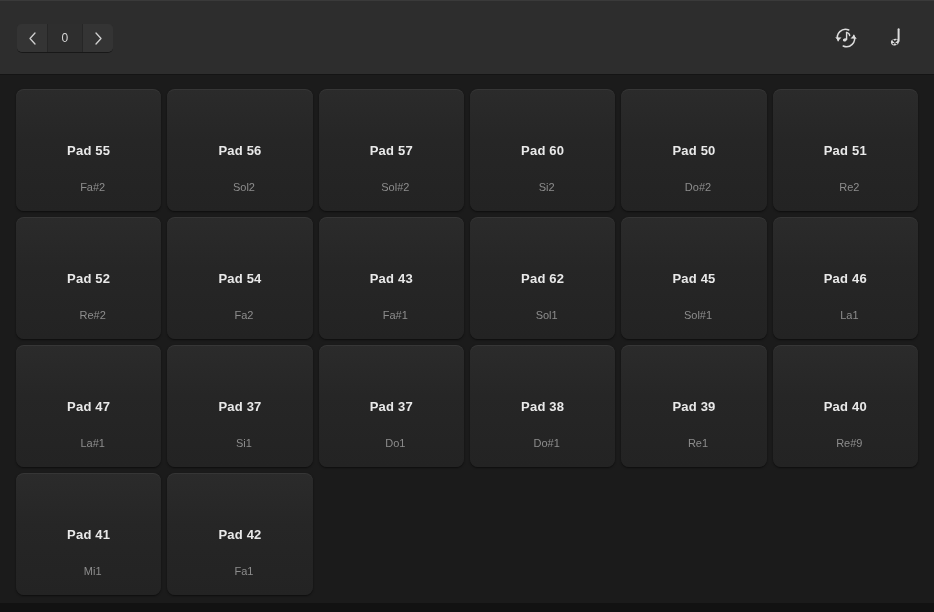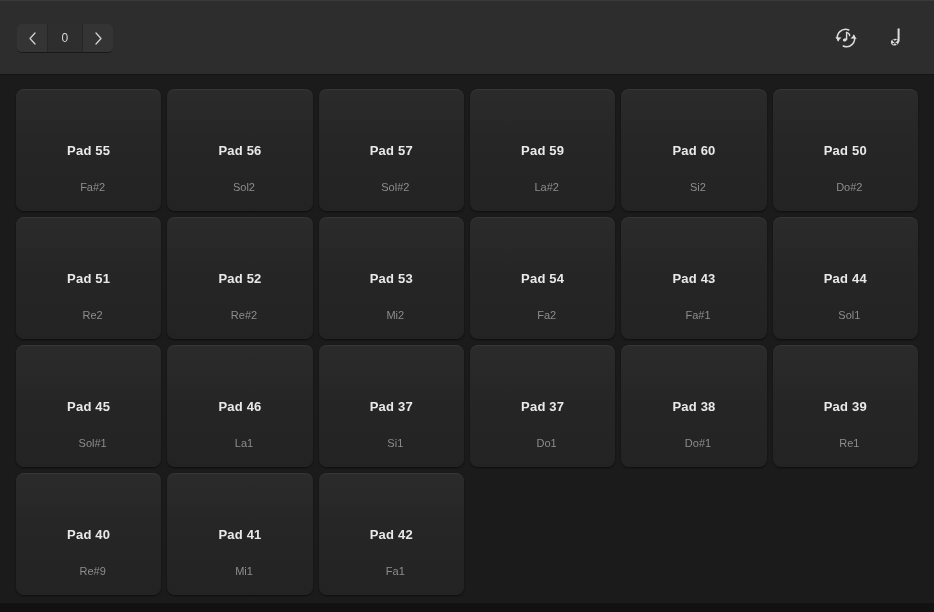--- a/index.html
+++ b/index.html
@@ -224,64 +224,60 @@
         </div>
         <div class="pad">
           <div class="pad-name">Pad 56</div>
           <div class="pad-note">Sol2</div>
         </div>
         <div class="pad">
           <div class="pad-name">Pad 57</div>
           <div class="pad-note">Sol#2</div>
         </div>
         <div class="pad">
-          <div class="pad-name">Pad 59</div>
-          <div class="pad-note">La#2</div>
-        </div>
-        <div class="pad">
           <div class="pad-name">Pad 60</div>
           <div class="pad-note">Si2</div>
         </div>
         <div class="pad">
           <div class="pad-name">Pad 50</div>
           <div class="pad-note">Do#2</div>
         </div>
         <div class="pad">
           <div class="pad-name">Pad 51</div>
           <div class="pad-note">Re2</div>
         </div>
         <div class="pad">
           <div class="pad-name">Pad 52</div>
           <div class="pad-note">Re#2</div>
         </div>
         <div class="pad">
-          <div class="pad-name">Pad 53</div>
-          <div class="pad-note">Mi2</div>
-        </div>
-        <div class="pad">
           <div class="pad-name">Pad 54</div>
           <div class="pad-note">Fa2</div>
         </div>
         <div class="pad">
           <div class="pad-name">Pad 43</div>
           <div class="pad-note">Fa#1</div>
         </div>
         <div class="pad">
-          <div class="pad-name">Pad 44</div>
+          <div class="pad-name">Pad 62</div>
           <div class="pad-note">Sol1</div>
         </div>
         <div class="pad">
           <div class="pad-name">Pad 45</div>
           <div class="pad-note">Sol#1</div>
         </div>
         <div class="pad">
           <div class="pad-name">Pad 46</div>
           <div class="pad-note">La1</div>
         </div>
         <div class="pad">
+          <div class="pad-name">Pad 47</div>
+          <div class="pad-note">La#1</div>
+        </div>
+        <div class="pad">
           <div class="pad-name">Pad 37</div>
           <div class="pad-note">Si1</div>
         </div>
         <div class="pad">
           <div class="pad-name">Pad 37</div>
           <div class="pad-note">Do1</div>
         </div>
         <div class="pad">
           <div class="pad-name">Pad 38</div>
           <div class="pad-note">Do#1</div>

